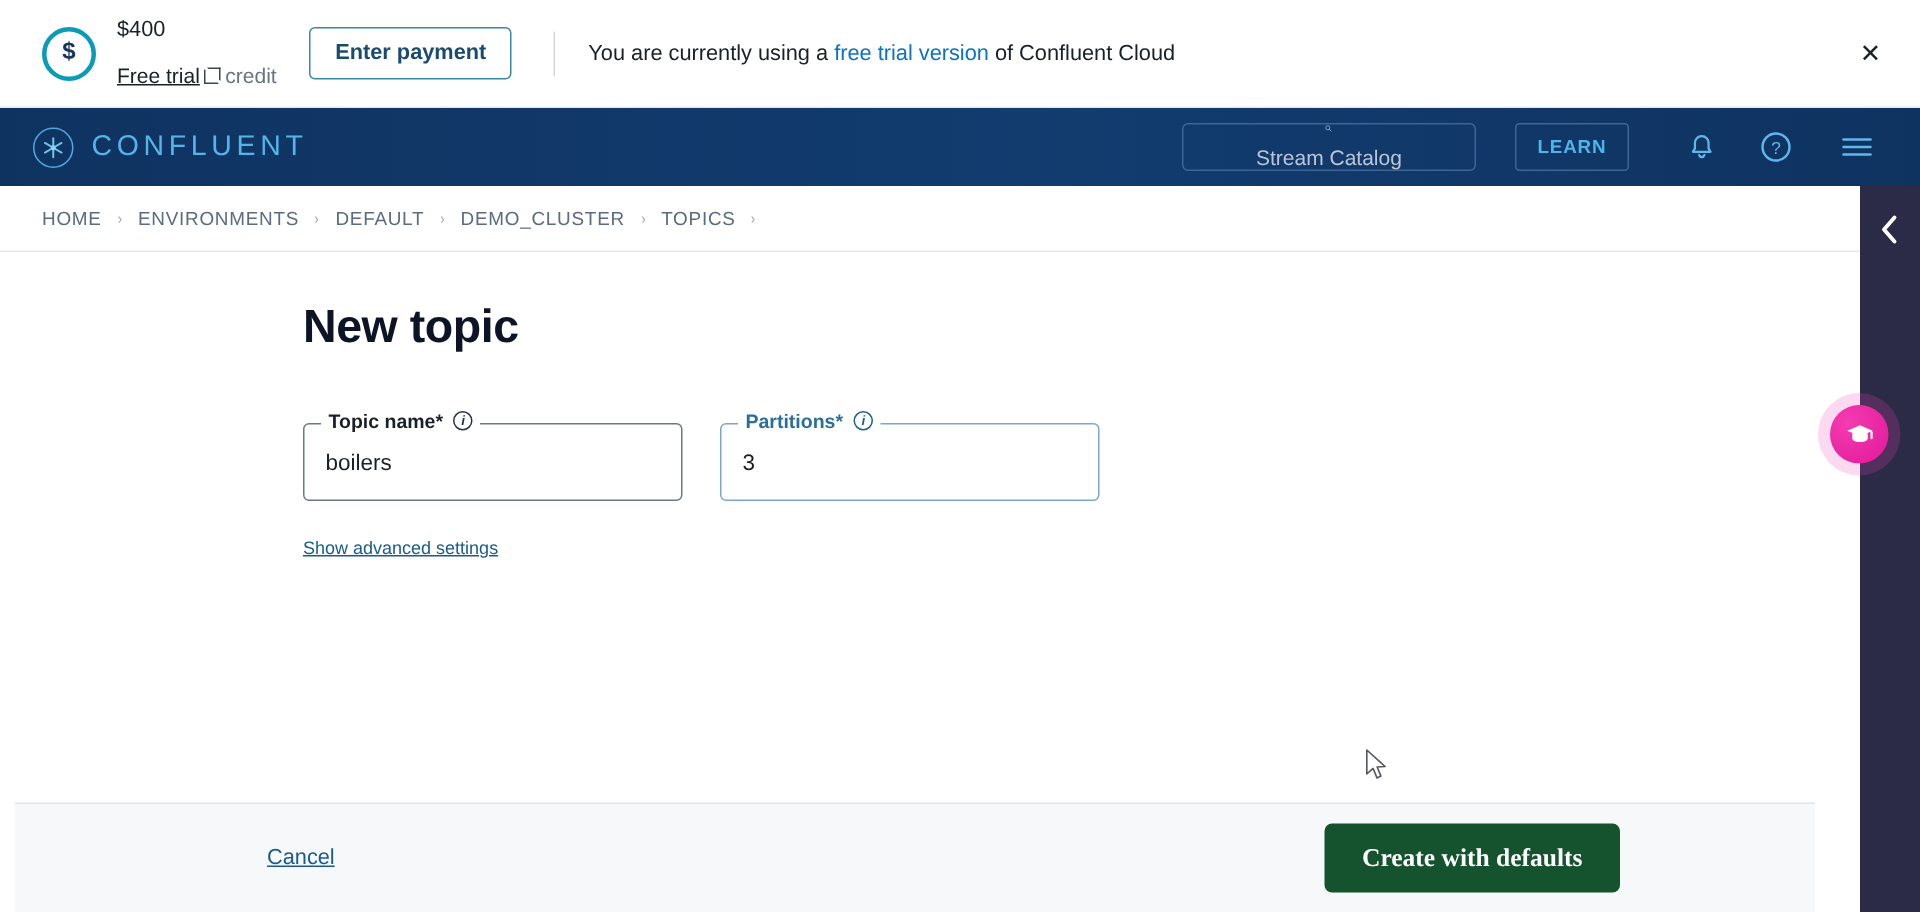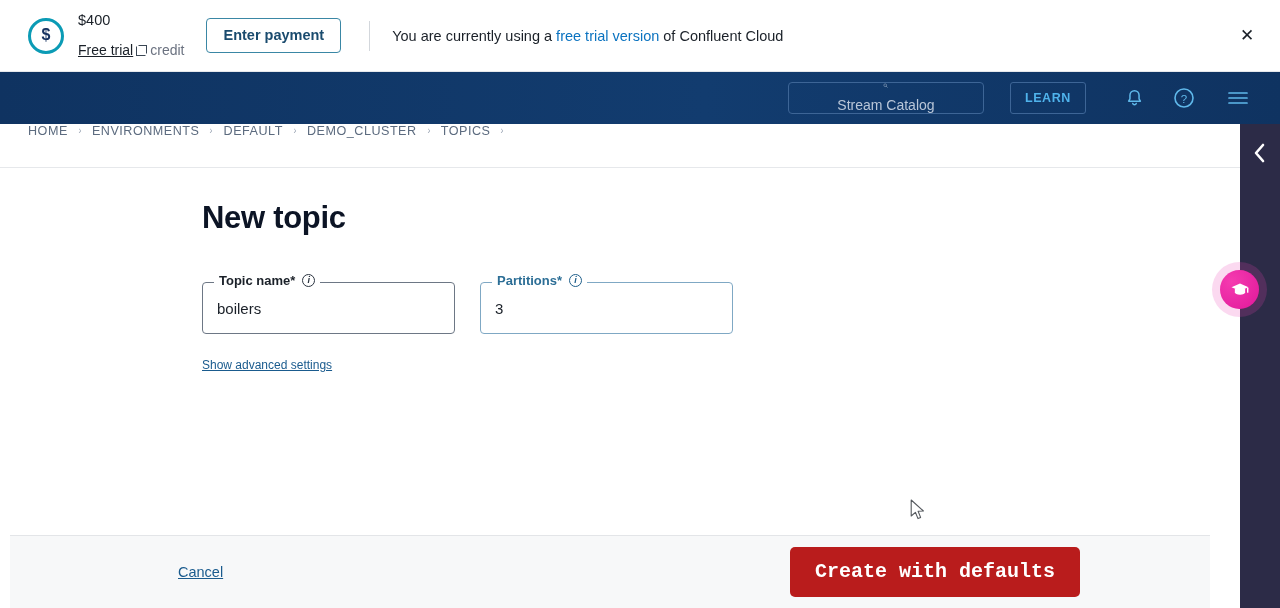--- a/index.html
+++ b/index.html
@@ -217,21 +217,21 @@
   .nav-icon-btn.menu { margin-left: 10px; }
 
   
   .breadcrumbs {
     position: absolute;
     top: 124px; left: 0;
     width: 1240px;
     height: 44px;
     background: #ffffff;
     display: flex;
-    align-items: flex-start;
+    align-items: center;
     padding-left: 28px;
     gap: 10px;
     border-bottom: 1px solid #e6e8eb;
     font-size: 12.6px;
     letter-spacing: 0.5px;
   }
   .crumb { color: #5c6b7f; cursor: pointer; white-space: nowrap; }
   .crumb-sep {
     color: #9aa5b4;
     font-size: 11px;
@@ -338,29 +338,29 @@
     padding: 0 130px 0 168px;
   }
   .cancel-link {
     font-size: 14.5px;
     color: #1a5b8e;
     text-decoration: underline;
     cursor: pointer;
   }
   .create-btn {
     margin-left: auto;
-    background: #b91c1c;
+    background: #14532d;
     border: none;
     border-radius: 5px;
     color: #ffffff;
-    font-size: 20px;
+    font-size: 17px;
     font-weight: bold;
     padding: 14px 25px;
     cursor: pointer;
-    font-family: Liberation Mono, monospace;
+    font-family: Liberation Serif, serif;
     line-height: 1.1;
   }
 
   
   .right-rail {
     position: absolute;
     top: 124px;
     right: 0;
     width: 40px;
     height: 484px;
@@ -429,20 +429,36 @@
 
     <div class="banner-msg">
       <span>You are currently using a </span><span class="accent">free trial version</span><span> of Confluent Cloud</span>
     </div>
 
     <div class="banner-close">✕</div>
   </div>
 
   <div class="topnav">
 
+    <div class="brand">
+      <div class="brand-mark">
+        <svg width="17" height="17" viewBox="0 0 24 24" aria-hidden="true">
+          <g stroke="#6fc3ec" stroke-width="1.9" stroke-linecap="round">
+            <line x1="12" y1="12" x2="12" y2="3"></line>
+            <line x1="12" y1="12" x2="19.8" y2="7.5"></line>
+            <line x1="12" y1="12" x2="19.8" y2="16.5"></line>
+            <line x1="12" y1="12" x2="12" y2="21"></line>
+            <line x1="12" y1="12" x2="4.2" y2="16.5"></line>
+            <line x1="12" y1="12" x2="4.2" y2="7.5"></line>
+          </g>
+          <circle cx="12" cy="12" r="2.4" fill="#8fd2f2"></circle>
+        </svg>
+      </div>
+      <div class="brand-name">CONFLUENT</div>
+    </div>
 
     <div class="nav-right">
 
       <div class="search-box">
         <svg width="15" height="15" viewBox="0 0 24 24" aria-hidden="true">
           <circle cx="10.5" cy="10.5" r="6.6" fill="none" stroke="#c3d2e2" stroke-width="2"></circle>
           <line x1="15.3" y1="15.3" x2="21" y2="21" stroke="#c3d2e2" stroke-width="2" stroke-linecap="round"></line>
         </svg>
         <span class="ph">Stream Catalog</span>
       </div>

